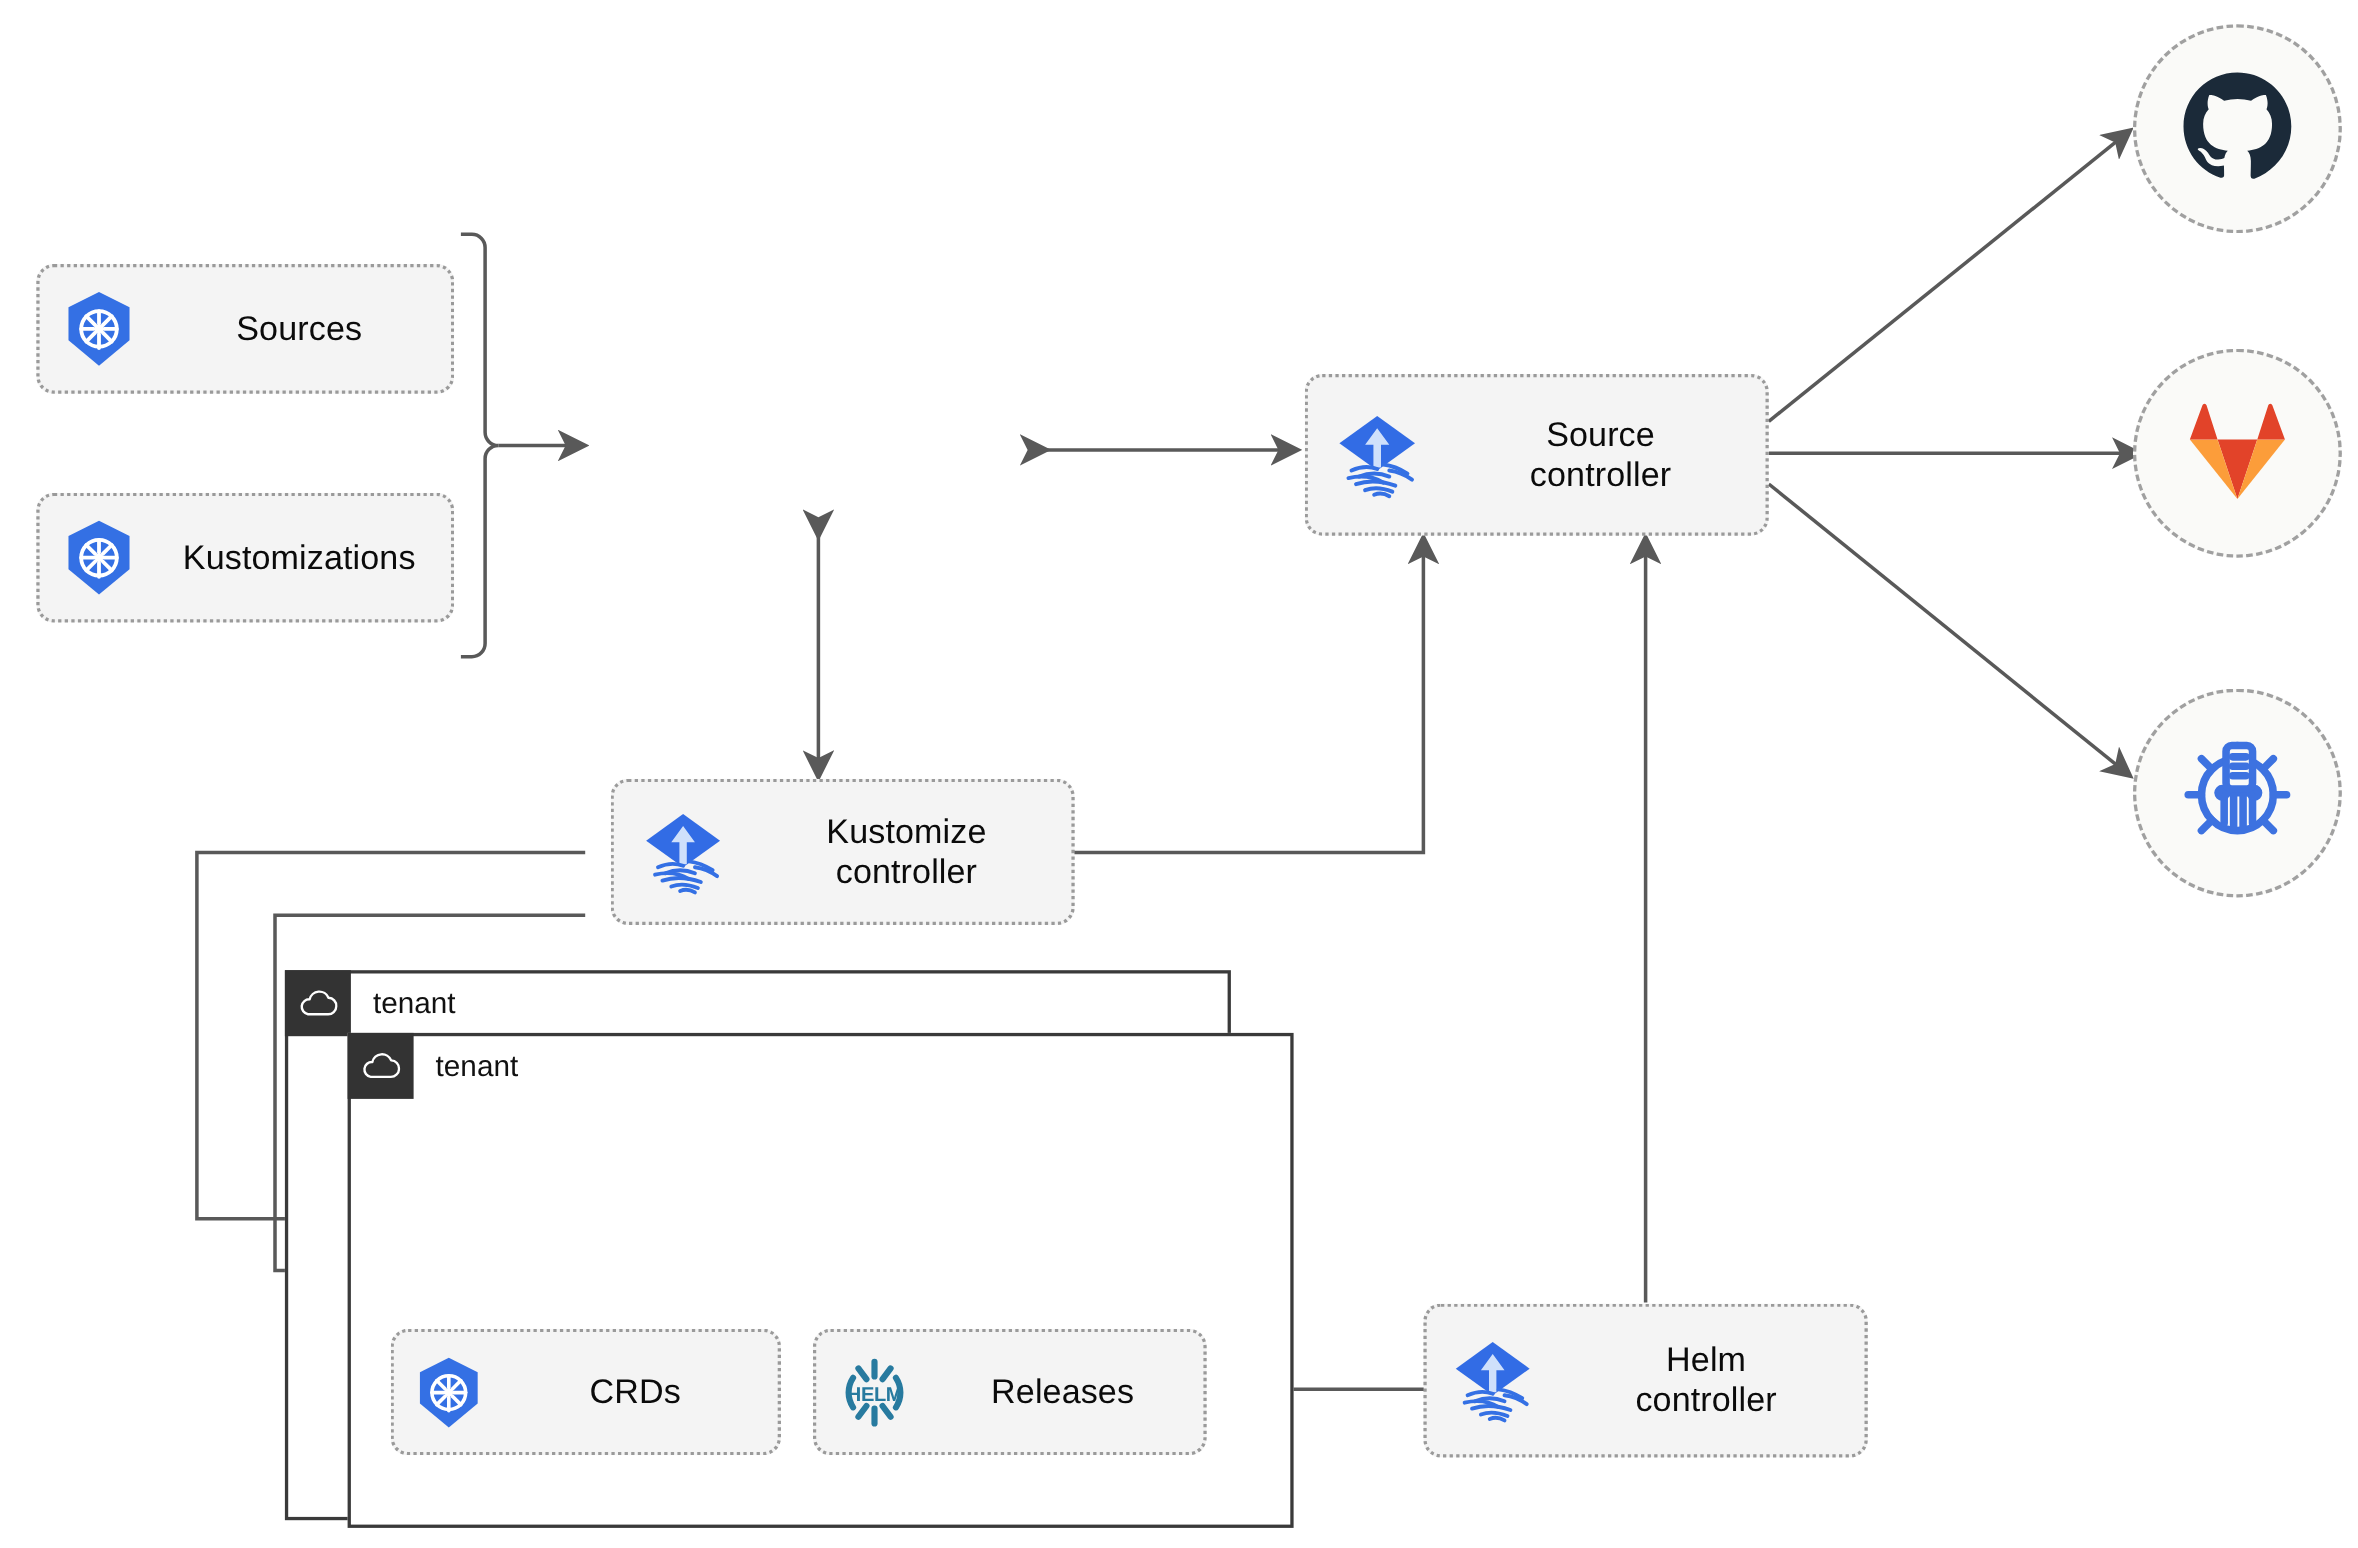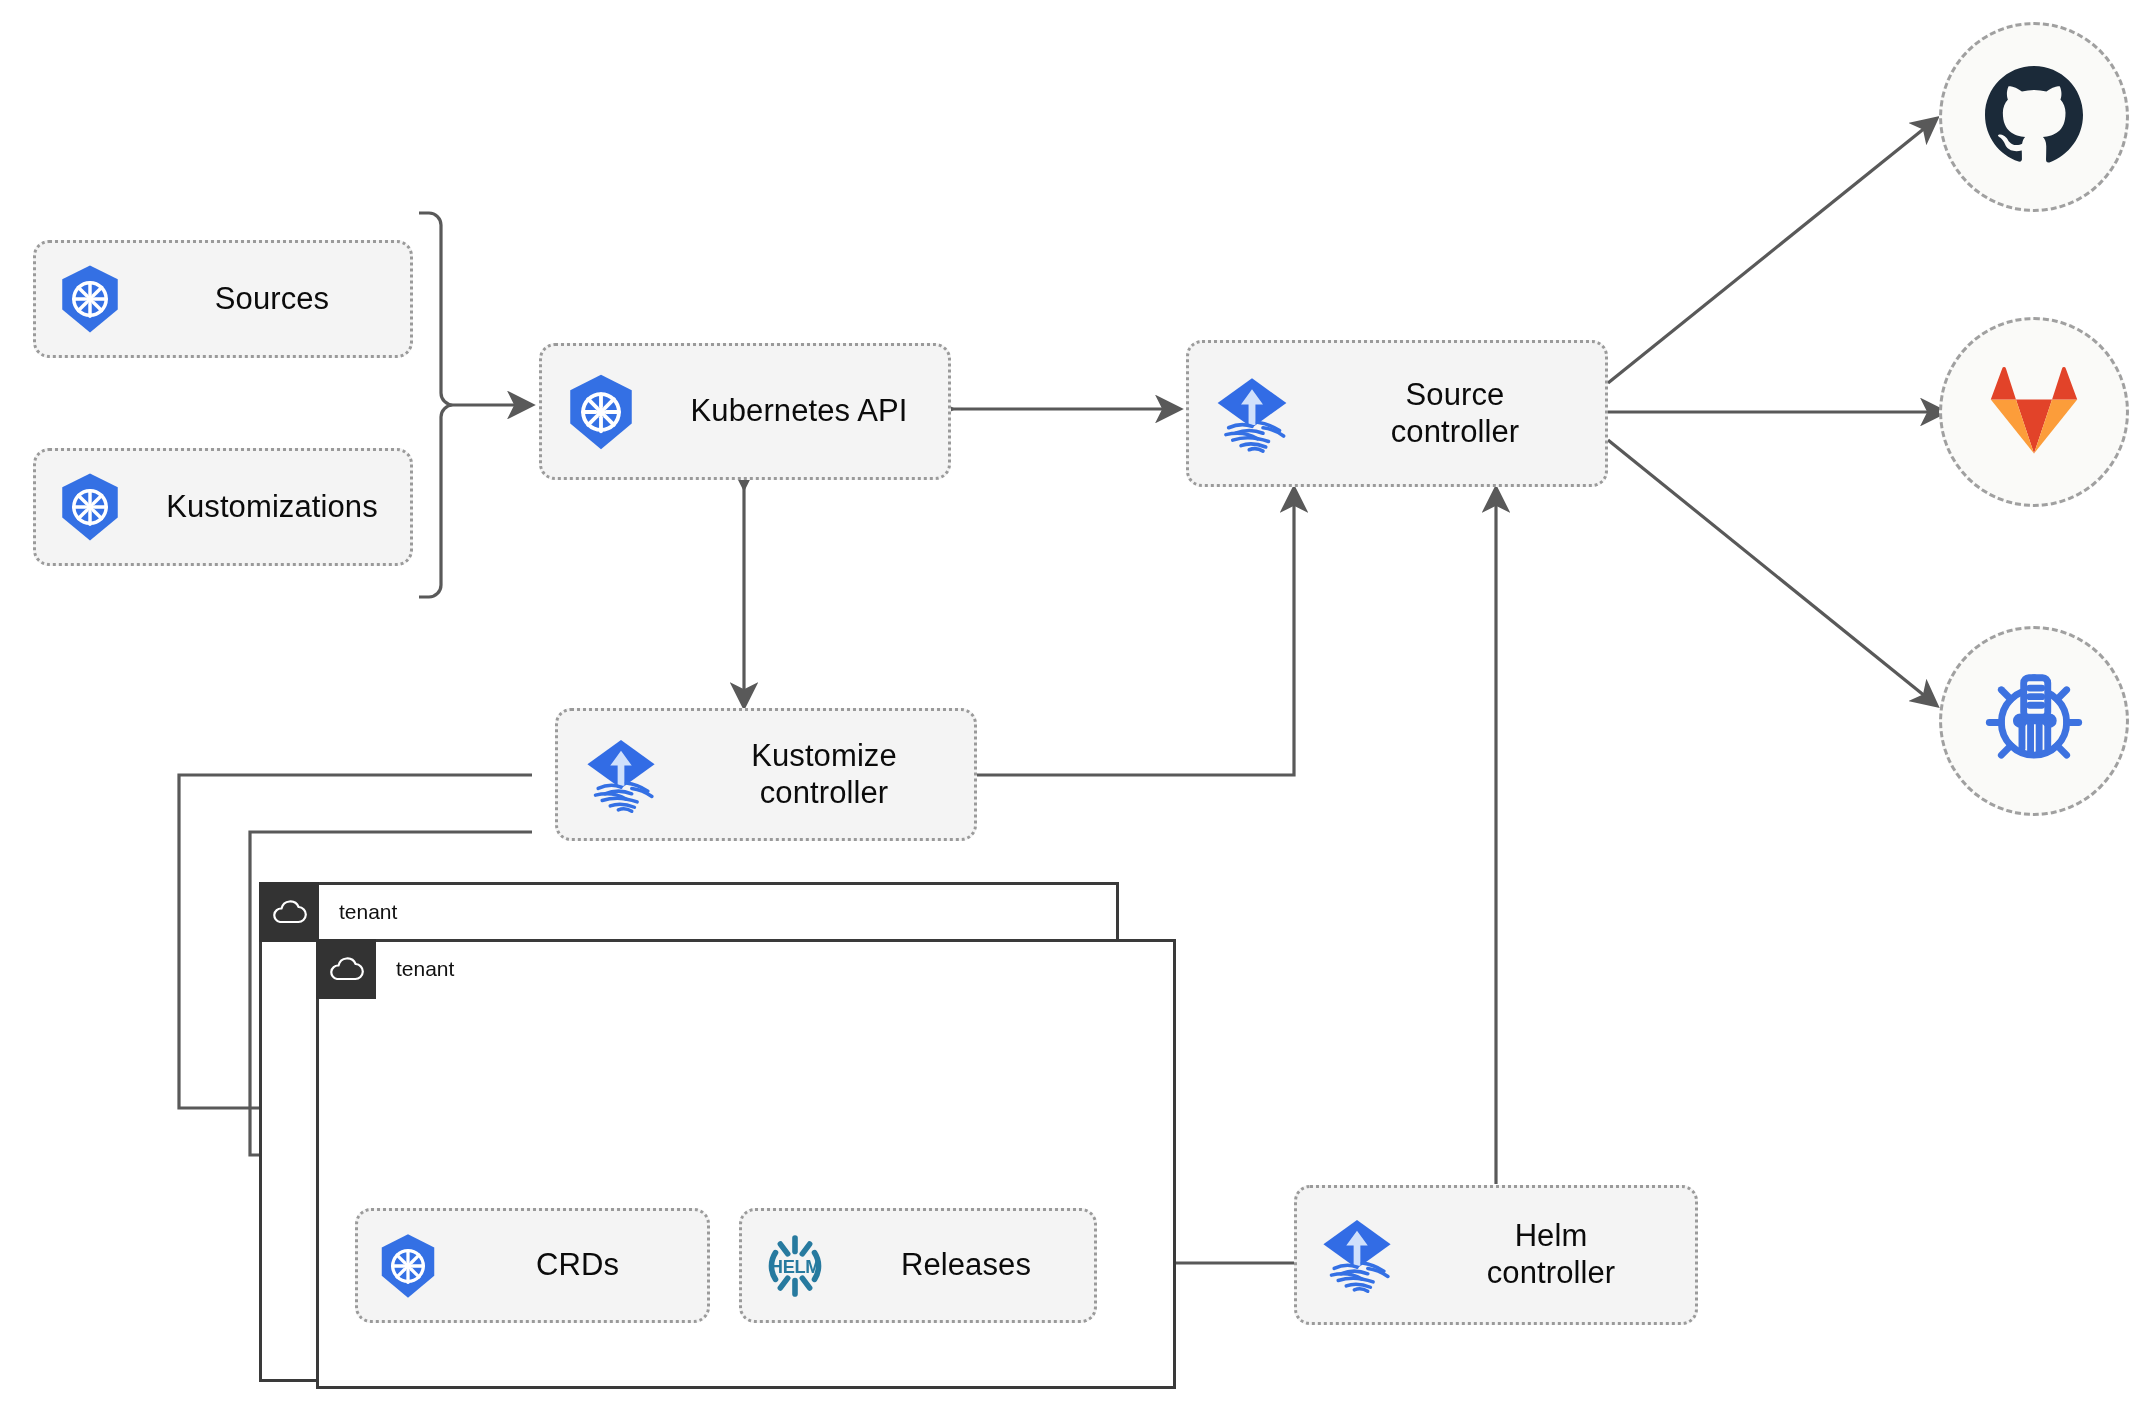--- a/index.html
+++ b/index.html
@@ -17,21 +17,21 @@
   .node .lbl{
     flex:1 1 auto;text-align:center;color:#0b0b0b;
     font-size:31px;line-height:1.18;letter-spacing:.1px;white-space:pre-line;
     padding-right:10px;
   }
 
   
   .tenant{position:absolute;box-sizing:border-box;background:#fff;border:3px solid #3a3a3a;}
   .tenant .hdr{position:absolute;left:-3px;top:-3px;height:60px;display:flex;align-items:center;}
   .tenant .hdr .sq{width:60px;height:60px;background:#333333;display:flex;align-items:center;justify-content:center;}
-  .tenant .hdr .tx{font-size:21px;color:#111;margin-left:20px;}
+  .tenant .hdr .tx{font-size:27px;color:#111;margin-left:20px;}
 
   
   .ext{
     position:absolute;box-sizing:border-box;border:3px dashed #a0a0a0;border-radius:50%;
     background:#fafaf8;display:flex;align-items:center;justify-content:center;
   }
 </style>
 </head>
 <body>
 
@@ -109,40 +109,20 @@
           <path d="M22 22 29 29"></path>
             <path d="M35 35 42 42"></path>
           <path d="M42 22 35 29"></path>
             <path d="M29 35 22 42"></path>
         </g>
       </svg>
     </span>
     <span class="lbl">Kustomizations</span>
   </div>
 
-  <div class="node" style="left:528px;top:343px;width:412px;height:137px;">
-    <span class="ico" style="width:118px;">
-      <svg width="82" height="82" viewBox="0 0 64 64">
-        <path d="M32 3 56 15 56 41 32 61 8 41 8 15Z" fill="#3470e4"></path>
-        <g fill="none" stroke="#fff" stroke-width="3" stroke-linecap="round">
-          <circle cx="32" cy="32" r="14"></circle>
-          <circle cx="32" cy="32" r="3.4" fill="#fff" stroke="none"></circle>
-          <path d="M32 18 32 28"></path>
-            <path d="M32 36 32 47"></path>
-          <path d="M18 32 28 32"></path>
-            <path d="M36 32 46 32"></path>
-          <path d="M22 22 29 29"></path>
-            <path d="M35 35 42 42"></path>
-          <path d="M42 22 35 29"></path>
-            <path d="M29 35 22 42"></path>
-        </g>
-      </svg>
-    </span>
-    <span class="lbl">Kubernetes API</span>
-  </div>
 
   <div class="node" style="left:1175px;top:340px;width:422px;height:147px;">
     <span class="ico" style="width:126px;">
       <svg width="88" height="88" viewBox="0 0 64 64">
         <path d="M32 6 57 24 32 42 7 24Z" fill="#326ce5"></path>
         <path d="M32 14 40 25 34.5 25 34.5 40 29.5 40 29.5 25 24 25Z" fill="#cfe0fb"></path>
         <g stroke="#3470e4" stroke-width="2.6" fill="none" stroke-linecap="round">
           <path d="M15 42 Q24 38 32 41"></path>
           <path d="M20 46 Q30 42 40 46"></path>
           <path d="M13 47 Q26 44 36 50"></path>

